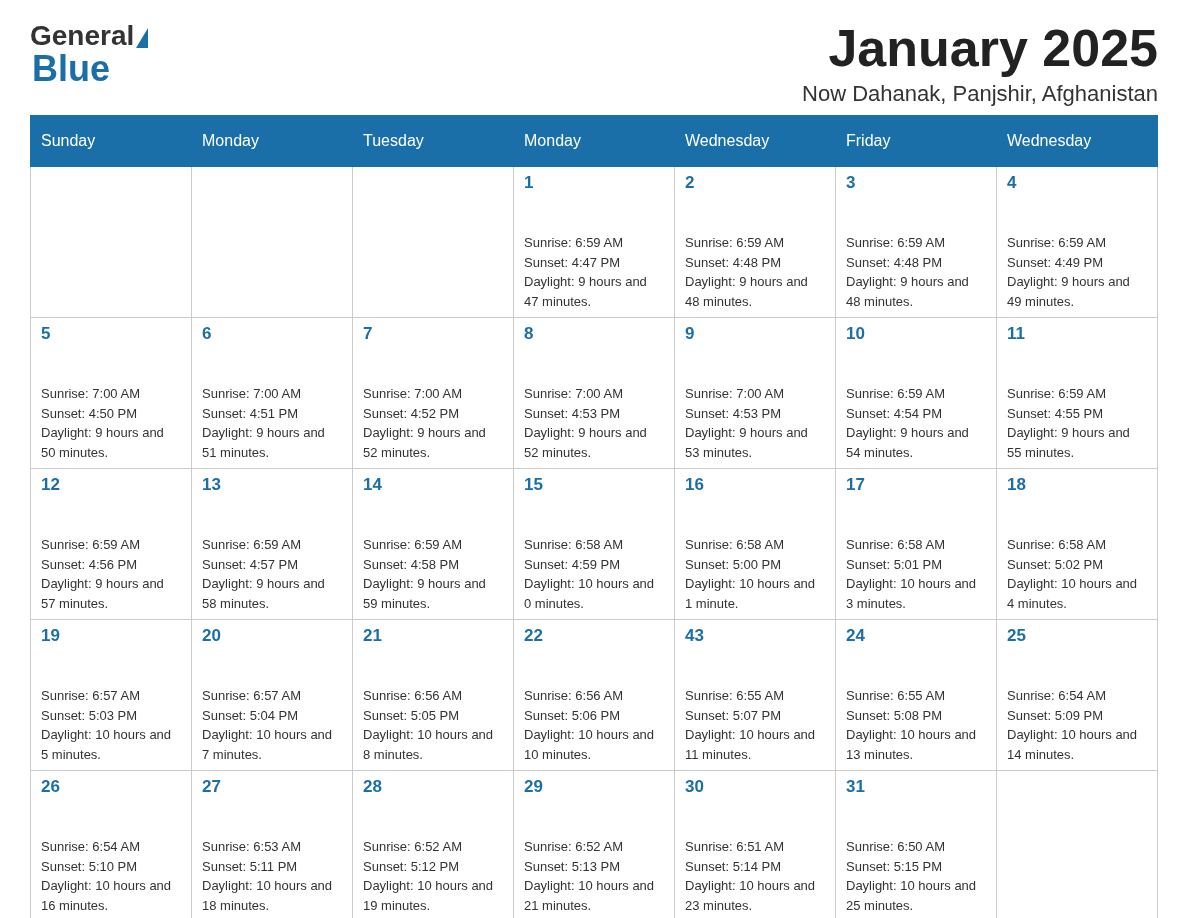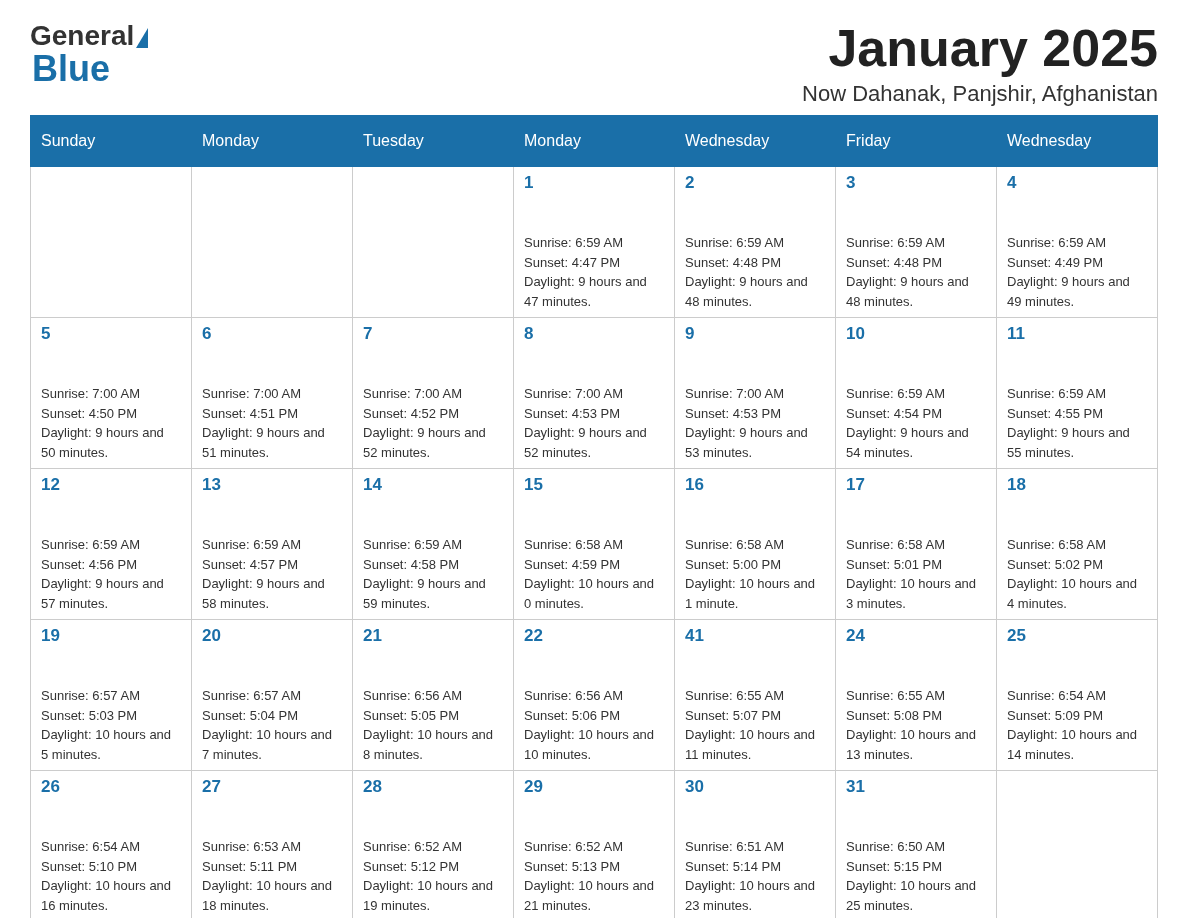--- a/index.html
+++ b/index.html
@@ -223,21 +223,21 @@
         </td>
         <td>
           <span class="day-number">21</span>
           <div class="day-info">Sunrise: 6:56 AM<br>Sunset: 5:05 PM<br>Daylight: 10 hours and 8 minutes.</div>
         </td>
         <td>
           <span class="day-number">22</span>
           <div class="day-info">Sunrise: 6:56 AM<br>Sunset: 5:06 PM<br>Daylight: 10 hours and 10 minutes.</div>
         </td>
         <td>
-          <span class="day-number">41</span>
+          <span class="day-number">43</span>
           <div class="day-info">Sunrise: 6:55 AM<br>Sunset: 5:07 PM<br>Daylight: 10 hours and 11 minutes.</div>
         </td>
         <td>
           <span class="day-number">24</span>
           <div class="day-info">Sunrise: 6:55 AM<br>Sunset: 5:08 PM<br>Daylight: 10 hours and 13 minutes.</div>
         </td>
         <td>
           <span class="day-number">25</span>
           <div class="day-info">Sunrise: 6:54 AM<br>Sunset: 5:09 PM<br>Daylight: 10 hours and 14 minutes.</div>
         </td>

